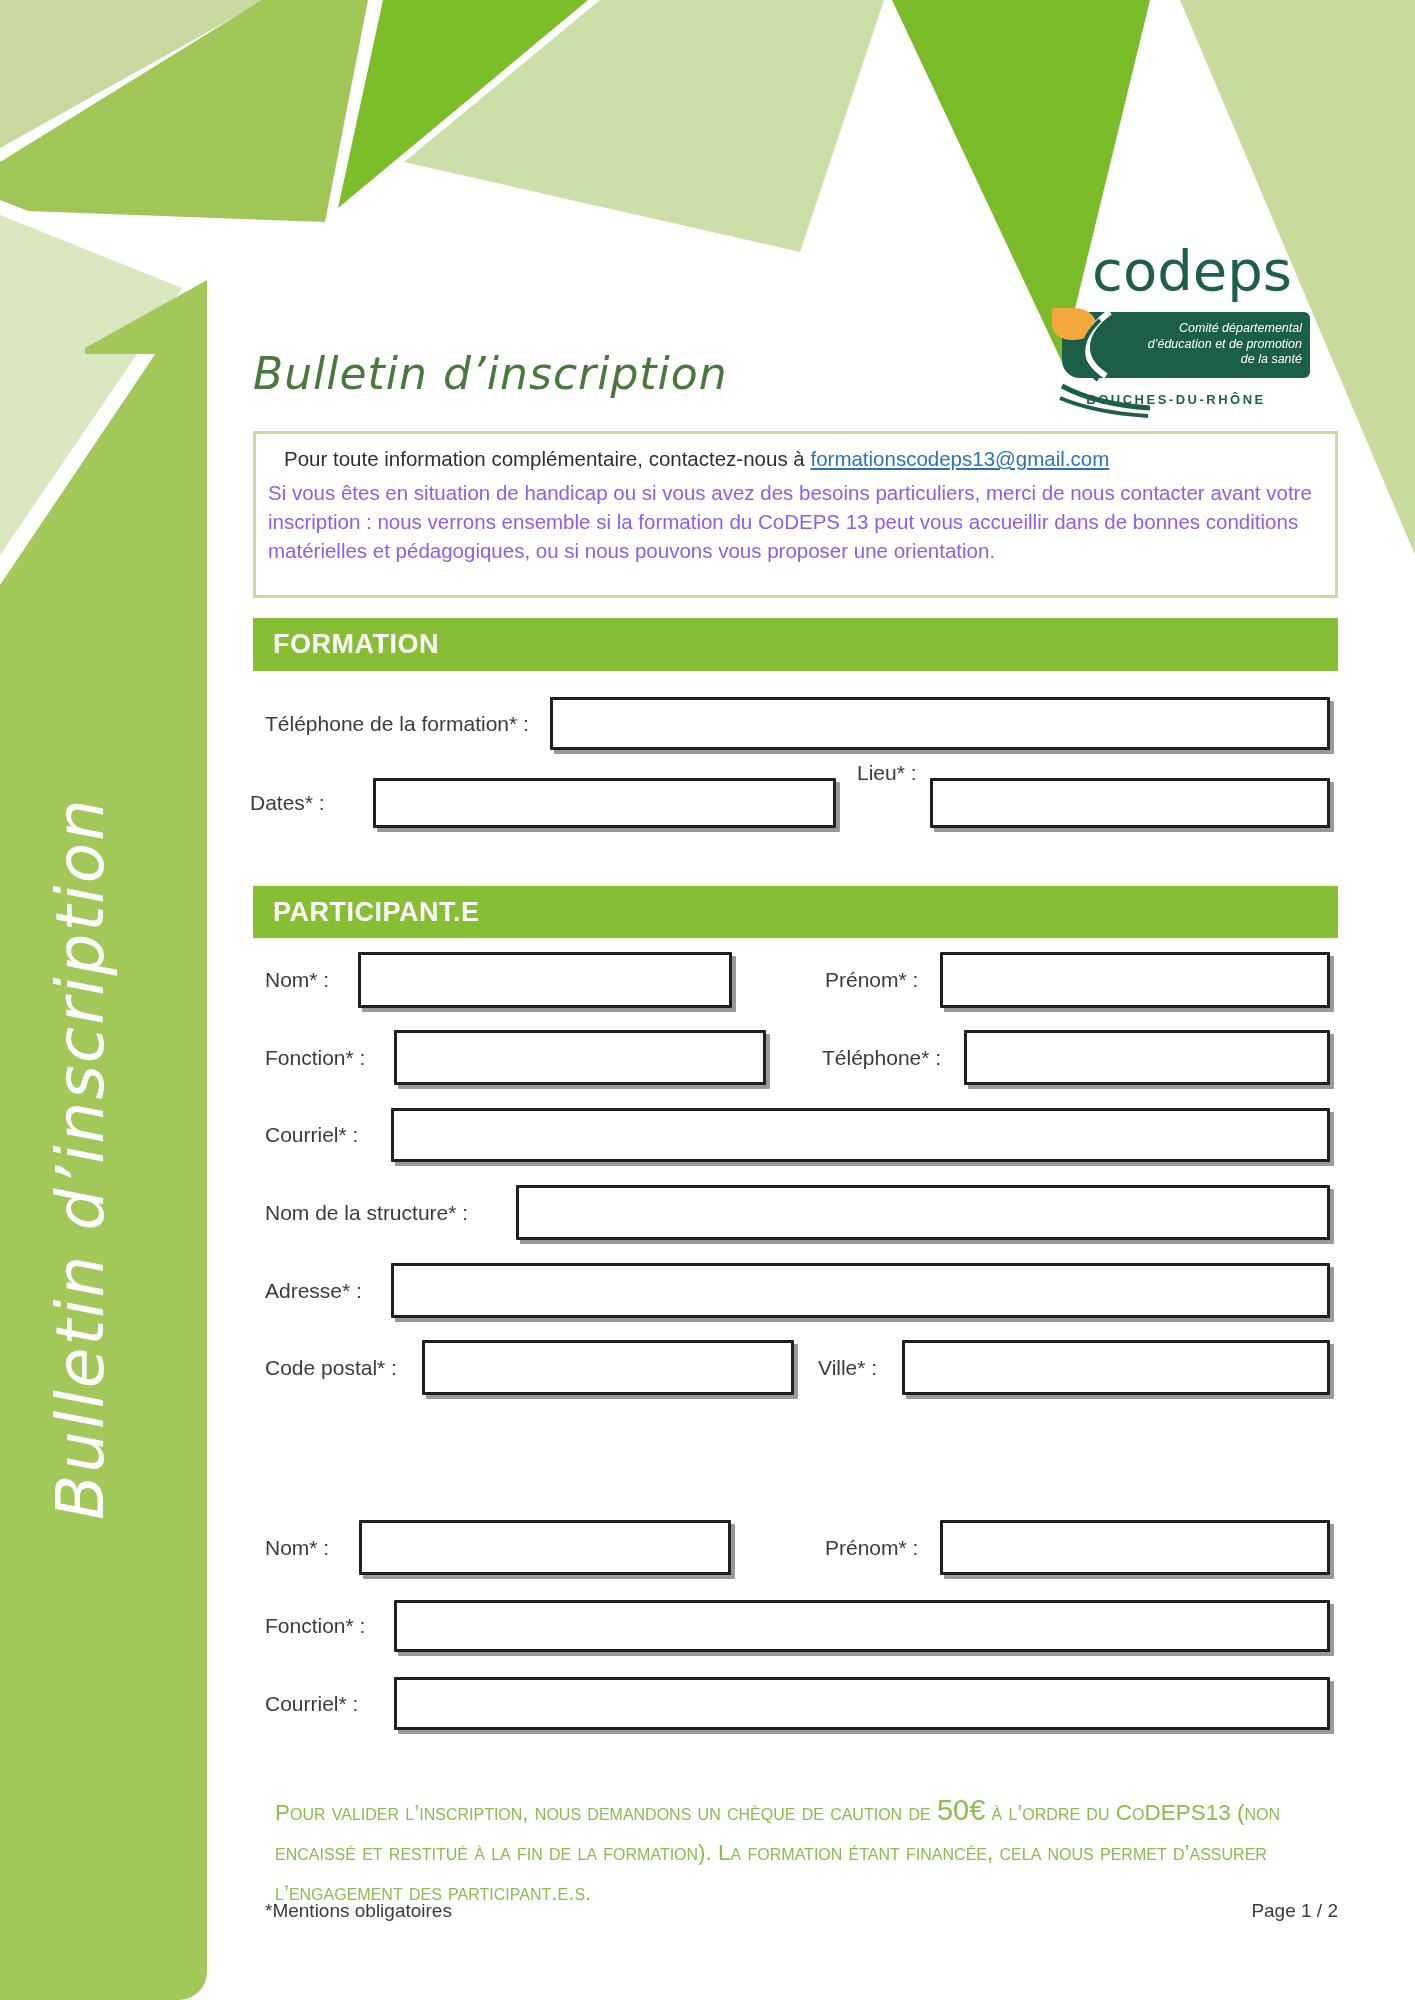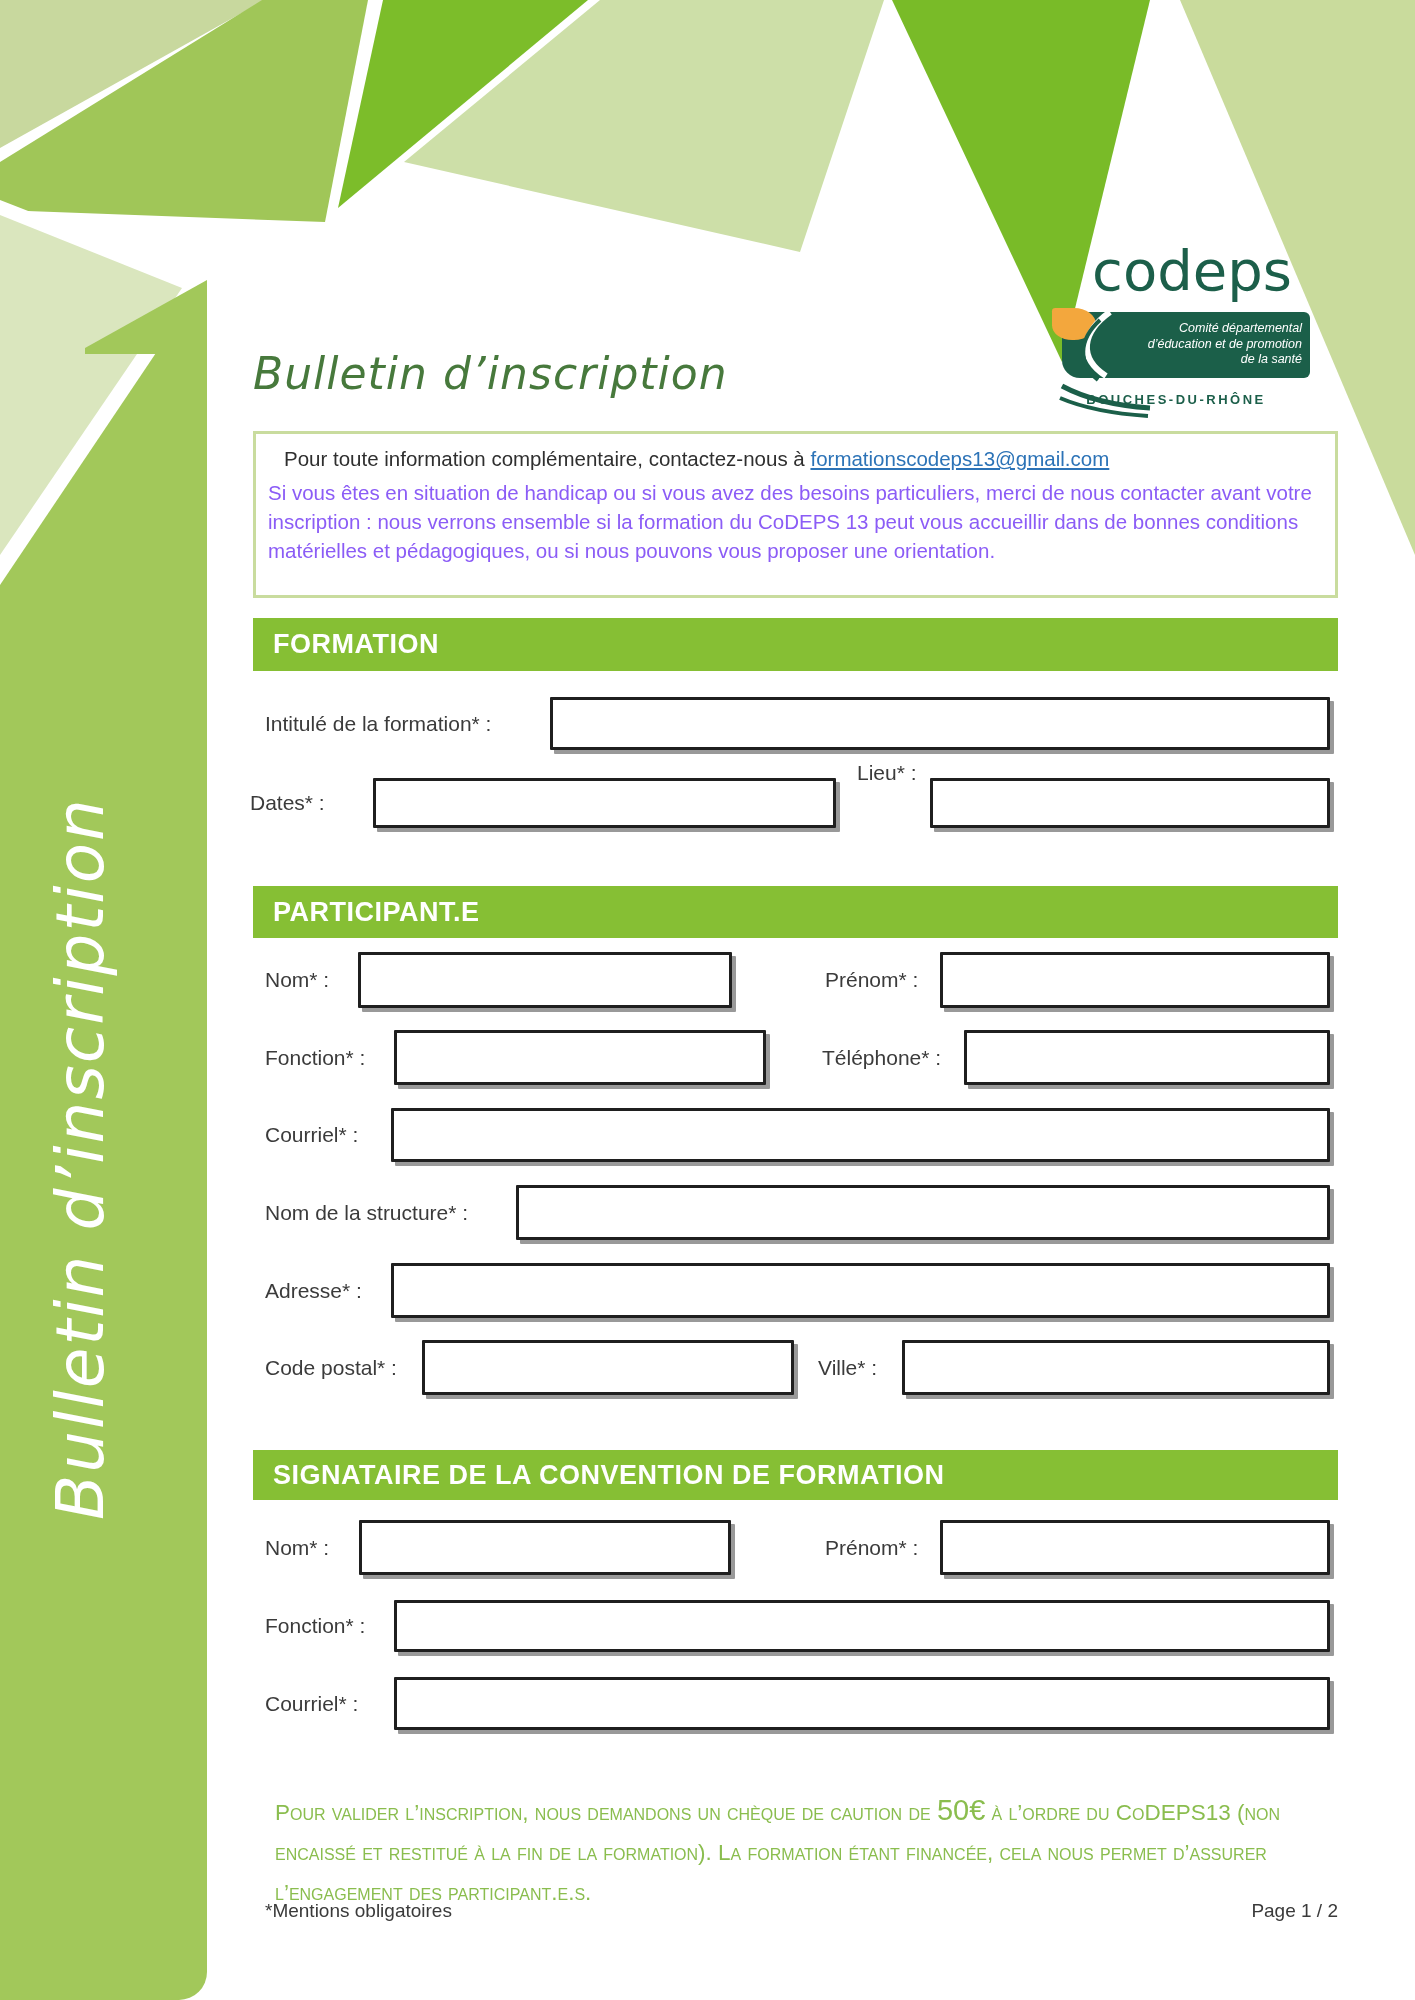--- a/index.html
+++ b/index.html
@@ -116,21 +116,21 @@
 
   <h1 class="title">Bulletin d’inscription</h1>
 
   <div class="info-box">
     <p class="info-line1"><span>Pour toute information complémentaire, contactez-nous à </span><a href="#" class="email">formationscodeps13@gmail.com</a></p>
     <p class="info-body">Si vous êtes en situation de handicap ou si vous avez des besoins particuliers, merci de nous contacter avant votre inscription : nous verrons ensemble si la formation du CoDEPS 13 peut vous accueillir dans de bonnes conditions matérielles et pédagogiques, ou si nous pouvons vous proposer une orientation.</p>
   </div>
 
   <div class="bar bar-formation">FORMATION</div>
 
-  <div class="flabel" style="left:265px;top:697px;line-height:53px;">Intitulé de la formation* :</div>
+  <div class="flabel" style="left:265px;top:697px;line-height:53px;">Téléphone de la formation* :</div>
   <input class="box" style="left: 550px; top: 697px; width: 780px; height: 53px;" value="">
 
   <div class="flabel" style="left:250px;top:778px;line-height:50px;">Dates* :</div>
   <input class="box" style="left: 373px; top: 778px; width: 463px; height: 50px;" value="">
   <div class="flabel" style="left:857px;top:748px;line-height:50px;">Lieu* :</div>
   <input class="box" style="left: 930px; top: 778px; width: 400px; height: 50px;" value="">
 
   <div class="bar bar-participant">PARTICIPANT.E</div>
 
   <div class="flabel" style="left:265px;top:952px;line-height:56px;">Nom* :</div>
@@ -150,21 +150,20 @@
   <input class="box" style="left: 516px; top: 1185px; width: 814px; height: 55px;" value="">
 
   <div class="flabel" style="left:265px;top:1263px;line-height:55px;">Adresse* :</div>
   <input class="box" style="left: 391px; top: 1263px; width: 939px; height: 55px;" value="">
 
   <div class="flabel" style="left:265px;top:1340px;line-height:55px;text-align:right;">Code postal* :</div>
   <input class="box" style="left: 422px; top: 1340px; width: 372px; height: 55px;" value="">
   <div class="flabel" style="left:818px;top:1340px;line-height:55px;">Ville* :</div>
   <input class="box" style="left: 902px; top: 1340px; width: 428px; height: 55px;" value="">
 
-  <div class="bar bar-signataire">SIGNATAIRE DE LA CONVENTION DE FORMATION</div>
 
   <div class="flabel" style="left:265px;top:1520px;line-height:55px;">Nom* :</div>
   <input class="box" style="left: 359px; top: 1520px; width: 372px; height: 55px;" value="">
   <div class="flabel" style="left:825px;top:1520px;line-height:55px;">Prénom* :</div>
   <input class="box" style="left: 940px; top: 1520px; width: 390px; height: 55px;" value="">
 
   <div class="flabel" style="left:265px;top:1600px;line-height:52px;">Fonction* :</div>
   <input class="box" style="left: 394px; top: 1600px; width: 936px; height: 52px;" value="">
 
   <div class="flabel" style="left:265px;top:1677px;line-height:53px;">Courriel* :</div>

